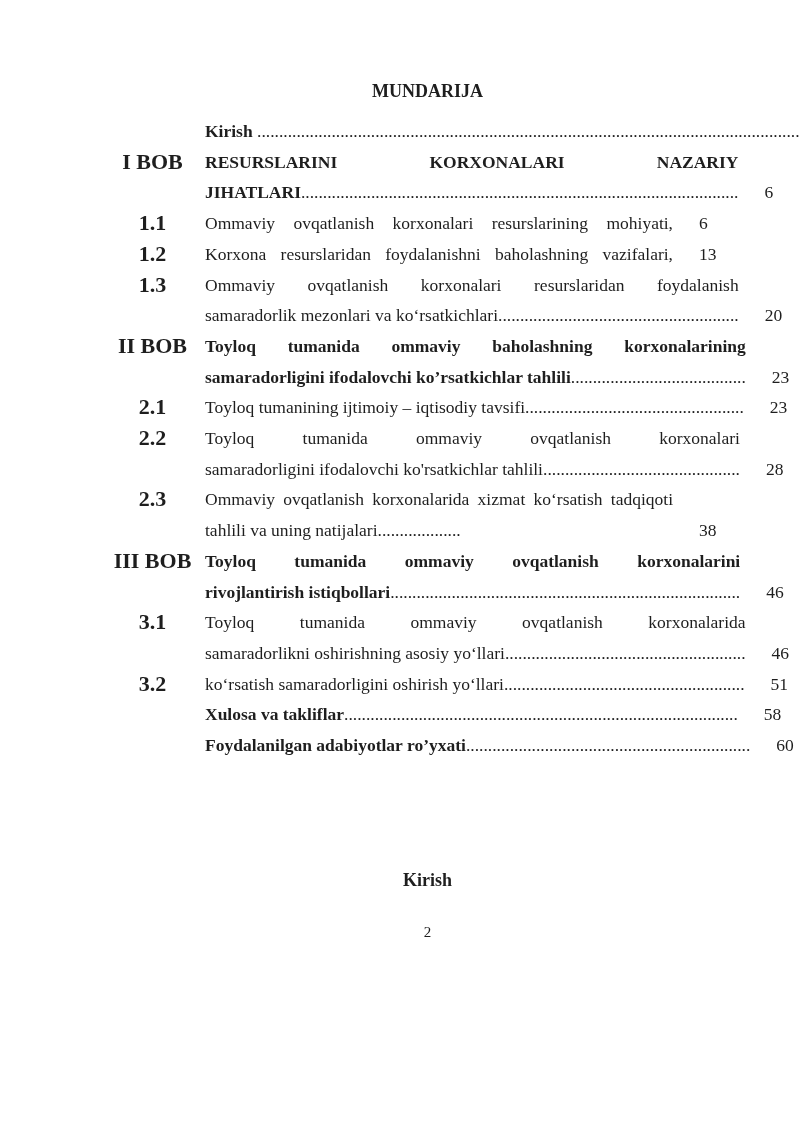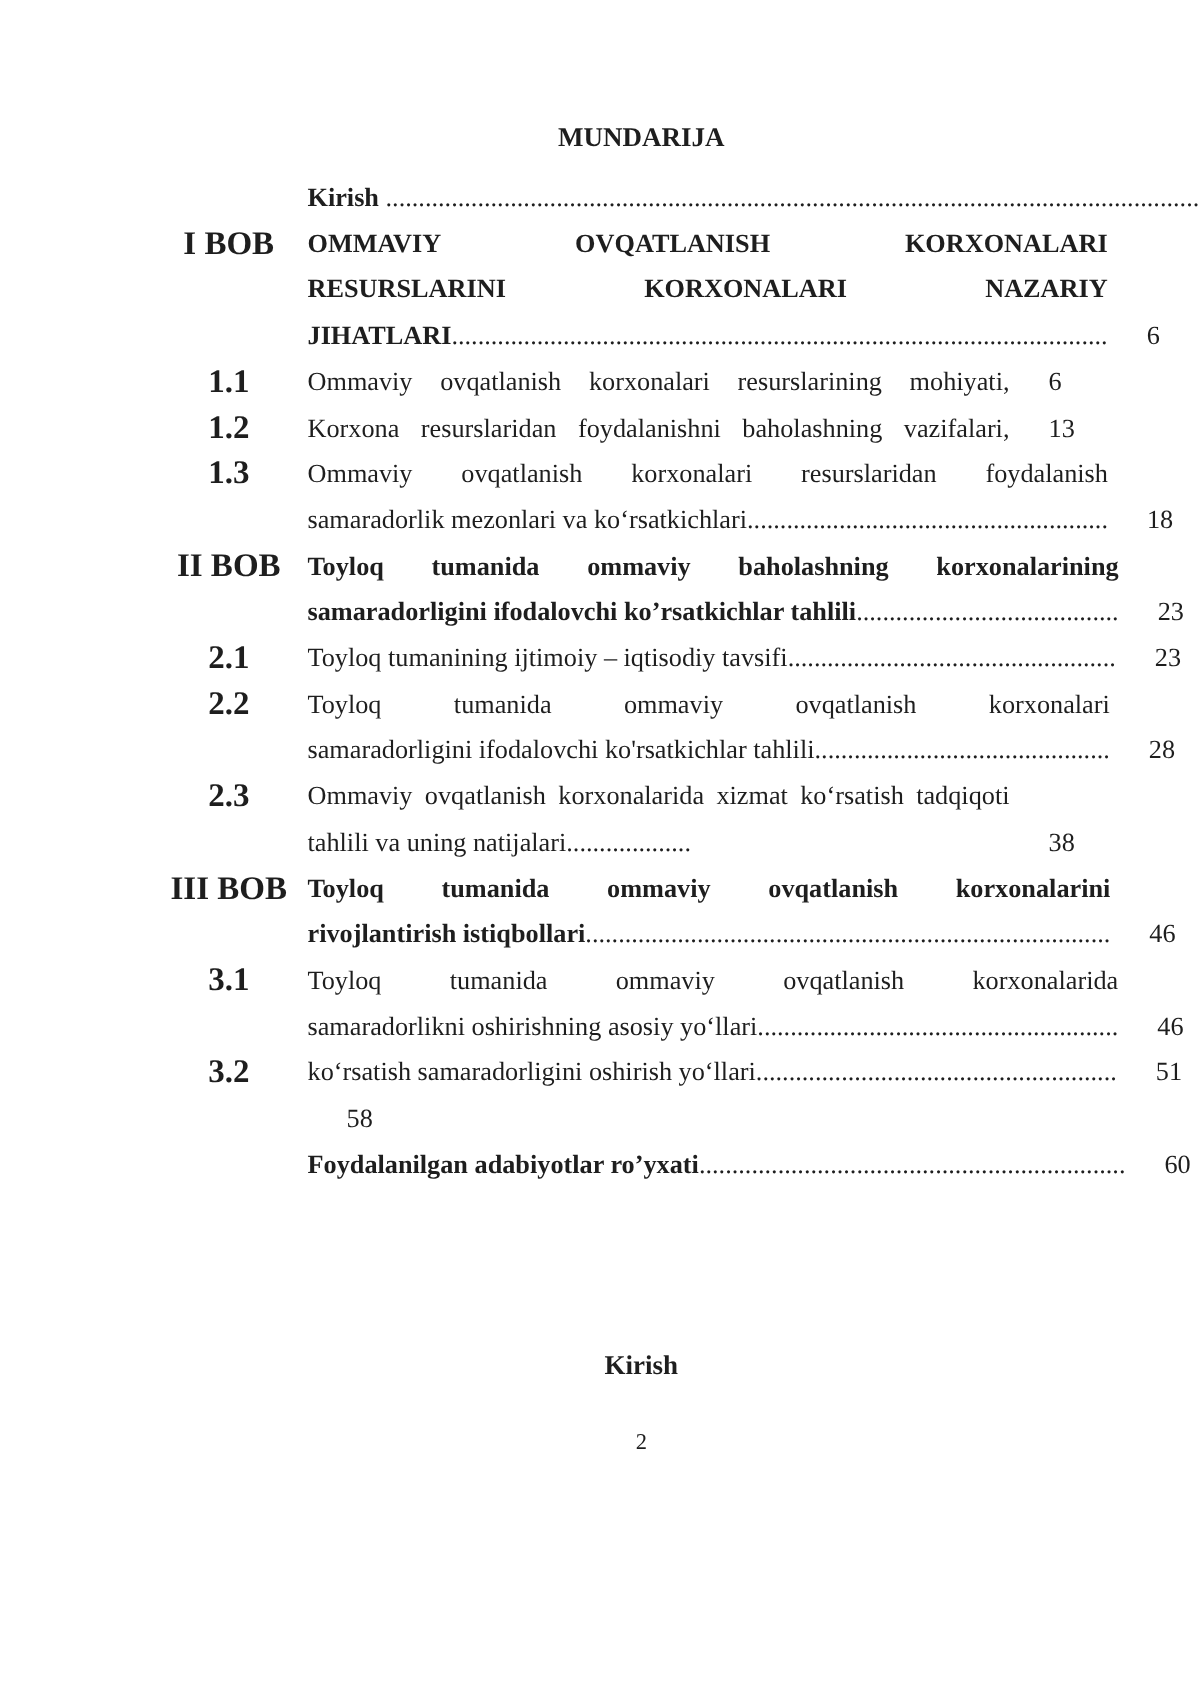--- a/index.html
+++ b/index.html
@@ -71,21 +71,20 @@
       <span class="label"></span>
       <div class="content">
         <div class="line last"><span class="t">Kirish</span><span class="dots"> ..............................................................................................................................</span></div>
       </div>
 
     </div>
 
     <div class="row bold">
       <span class="label">I BOB</span>
       <div class="content">
-        <div class="line j">OMMAVIY OVQATLANISH KORXONALARI</div>
         <div class="line j">RESURSLARINI KORXONALARI NAZARIY</div>
         <div class="line last"><span class="t">JIHATLARI</span><span class="dots">....................................................................................................</span></div>
       </div>
       <span class="page-num">6</span>
     </div>
 
     <div class="row">
       <span class="label">1.1</span>
       <div class="content">
         <div class="line j">Ommaviy ovqatlanish korxonalari resurslarining mohiyati,</div>
@@ -100,21 +99,21 @@
       </div>
       <span class="page-num">13</span>
     </div>
 
     <div class="row">
       <span class="label">1.3</span>
       <div class="content">
         <div class="line j">Ommaviy ovqatlanish korxonalari resurslaridan foydalanish</div>
         <div class="line last"><span class="t">samaradorlik mezonlari va ko‘rsatkichlari</span><span class="dots">.......................................................</span></div>
       </div>
-      <span class="page-num">18</span>
+      <span class="page-num">20</span>
     </div>
 
     <div class="row bold">
       <span class="label">II BOB</span>
       <div class="content">
         <div class="line j">Toyloq tumanida ommaviy baholashning korxonalarining</div>
         <div class="line last"><span class="t">samaradorligini ifodalovchi ko’rsatkichlar tahlili</span><span class="dots">........................................</span></div>
       </div>
       <span class="page-num">23</span>
     </div>
@@ -166,20 +165,23 @@
     <div class="row">
       <span class="label">3.2</span>
       <div class="content">
         <div class="line last"><span class="t">ko‘rsatish samaradorligini oshirish yo‘llari</span><span class="dots">.......................................................</span></div>
       </div>
       <span class="page-num">51</span>
     </div>
 
     <div class="row bold">
       <span class="label"></span>
+      <div class="content">
+        <div class="line last"><span class="t">Xulosa va takliflar</span><span class="dots">..........................................................................................</span></div>
+      </div>
       <span class="page-num">58</span>
     </div>
 
     <div class="row bold">
       <span class="label"></span>
       <div class="content">
         <div class="line last"><span class="t">Foydalanilgan adabiyotlar ro’yxati</span><span class="dots">.................................................................</span></div>
       </div>
       <span class="page-num">60</span>
     </div>

